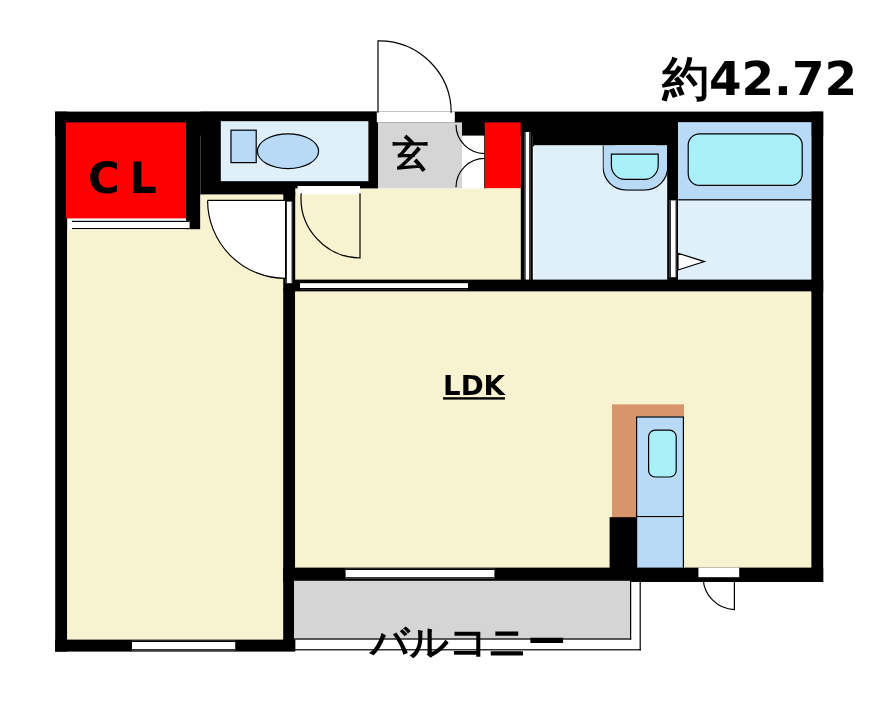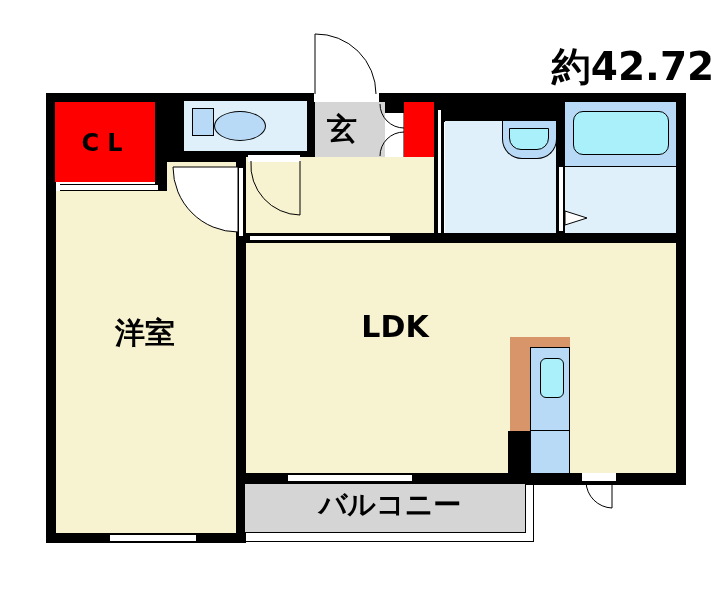--- a/index.html
+++ b/index.html
@@ -18,21 +18,21 @@
 </head>
 <body>
 
 <div class="abs label" style="left:540px;top:46px;font-size:39px;">約42.72㎡</div>
 
 <div class="abs wall" style="left:46px;top:93px;width:640px;height:20px;"></div>
 <div class="abs wall" style="left:46px;top:93px;width:10px;height:450px;"></div>
 <div class="abs wall" style="left:676px;top:93px;width:10px;height:392px;"></div>
 
 <div class="abs red" style="left:55px;top:102px;width:102px;height:80px;"></div>
-<div class="abs label" style="left:55px;top:130px;width:102px;font-size:24px;letter-spacing:8px;">CL</div>
+<div class="abs label" style="left:55px;top:130px;width:102px;font-size:36px;letter-spacing:8px;">CL</div>
 <div class="abs wall" style="left:155px;top:102px;width:12px;height:92px;"></div>
 <div class="abs" style="left:60px;top:184px;width:98px;height:7px;background:#fff;border-top:1px solid #000;border-bottom:1px solid #000;"></div>
 
 <div class="abs wall" style="left:167px;top:93px;width:148px;height:70px;"></div>
 <div class="abs blue" style="left:184px;top:101px;width:123px;height:50px;"></div>
 <div class="abs blue2" style="left:192px;top:108px;width:22px;height:28px;border:1px solid #000;"></div>
 <div class="abs blue2" style="left:214px;top:111px;width:52px;height:30px;border:1px solid #000;border-radius:50%;"></div>
 
 <div class="abs gray" style="left:315px;top:102px;width:70px;height:55px;"></div>
 <div class="abs label" style="left:322px;top:112px;width:40px;font-size:30px;">玄</div>
@@ -73,39 +73,38 @@
 <div class="abs" style="left:250px;top:235px;width:140px;height:6px;background:#fff;border-top:1px solid #000;border-bottom:1px solid #000;"></div>
 
 <div class="abs cream" style="left:56px;top:191px;width:180px;height:342px;"></div>
 <div class="abs cream" style="left:167px;top:162px;width:69px;height:35px;"></div>
 <div class="abs wall" style="left:236px;top:240px;width:10px;height:302px;"></div>
 <div class="abs" style="left:238px;top:168px;width:6px;height:68px;background:#fff;border-left:1px solid #000;border-right:1px solid #000;"></div>
 <svg style="left:172px;top:166px;" width="70" height="70">
   <path d="M1,1 L66,1 L66,66 A 65 65 0 0 1 1 1" fill="#fff" stroke="#000"></path>
 </svg>
 <div class="abs label" style="left:80px;top:316px;width:130px;font-size:30px;">
-  <div>洋室</div>
 </div>
 
 <div class="abs cream" style="left:246px;top:243px;width:430px;height:231px;"></div>
-<div class="abs label" style="left:330px;top:310px;width:130px;font-size:30px;">
+<div class="abs label" style="left:330px;top:310px;width:130px;font-size:23px;text-decoration:underline;">
   <div>LDK</div>
 </div>
 
 <div class="abs" style="left:510px;top:337px;width:60px;height:95px;background:#d9956a;"></div>
 <div class="abs wall" style="left:508px;top:431px;width:22px;height:43px;"></div>
 <div class="abs blue2" style="left:530px;top:347px;width:40px;height:84px;border:1px solid #000;"></div>
 <div class="abs cyan" style="left:540px;top:358px;width:24px;height:40px;border:1px solid #000;border-radius:6px;"></div>
 <div class="abs blue2" style="left:530px;top:431px;width:40px;height:43px;border-left:1px solid #000;border-right:1px solid #000;"></div>
 
 <div class="abs wall" style="left:236px;top:473px;width:450px;height:12px;"></div>
 <div class="abs" style="left:288px;top:474px;width:124px;height:8px;background:#fff;border-top:1px solid #000;border-bottom:1px solid #000;"></div>
 <div class="abs" style="left:582px;top:473px;width:34px;height:8px;background:#fff;"></div>
 <svg style="left:584px;top:481px;" width="35" height="30">
   <path d="M2,1 A 27 27 0 0 0 28 27 L28,1" fill="none" stroke="#000"></path>
 </svg>
 
 <div class="abs gray" style="left:245px;top:484px;width:281px;height:49px;border-right:1px solid #000;border-bottom:1px solid #000;"></div>
 <div class="abs" style="left:245px;top:484px;width:289px;height:58px;border-right:1px solid #000;border-bottom:1px solid #000;"></div>
-<div class="abs label" style="left:280px;top:490px;width:220px;font-size:28px;">バルコニー</div>
+<div class="abs label" style="left:280px;top:518px;width:220px;font-size:32px;">バルコニー</div>
 
 <div class="abs wall" style="left:46px;top:533px;width:200px;height:10px;"></div>
 <div class="abs" style="left:110px;top:534px;width:86px;height:8px;background:#fff;border-top:1px solid #000;border-bottom:1px solid #000;"></div>
 
 </body></html>

